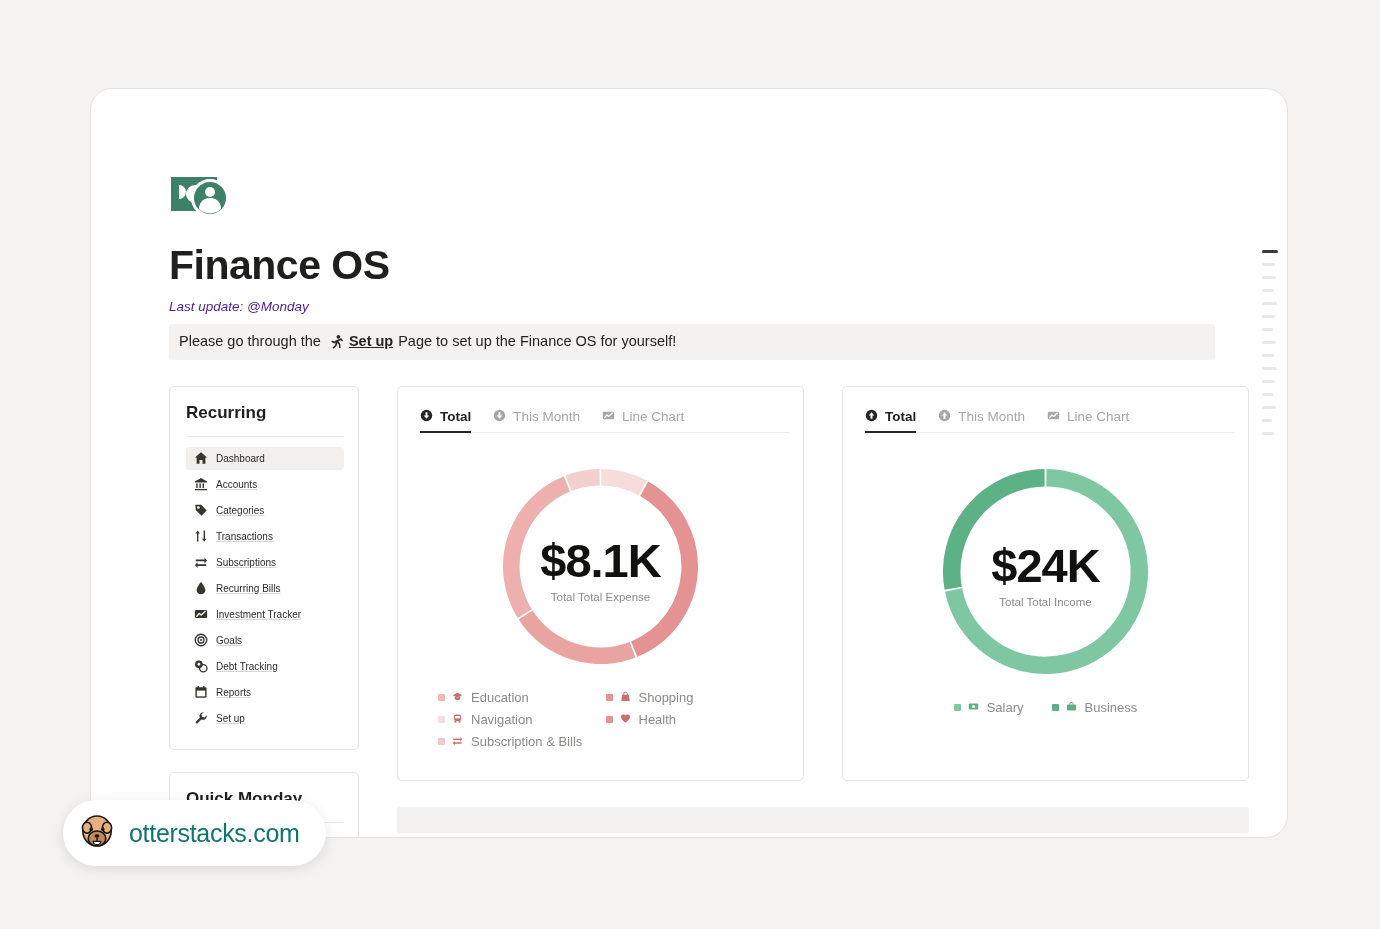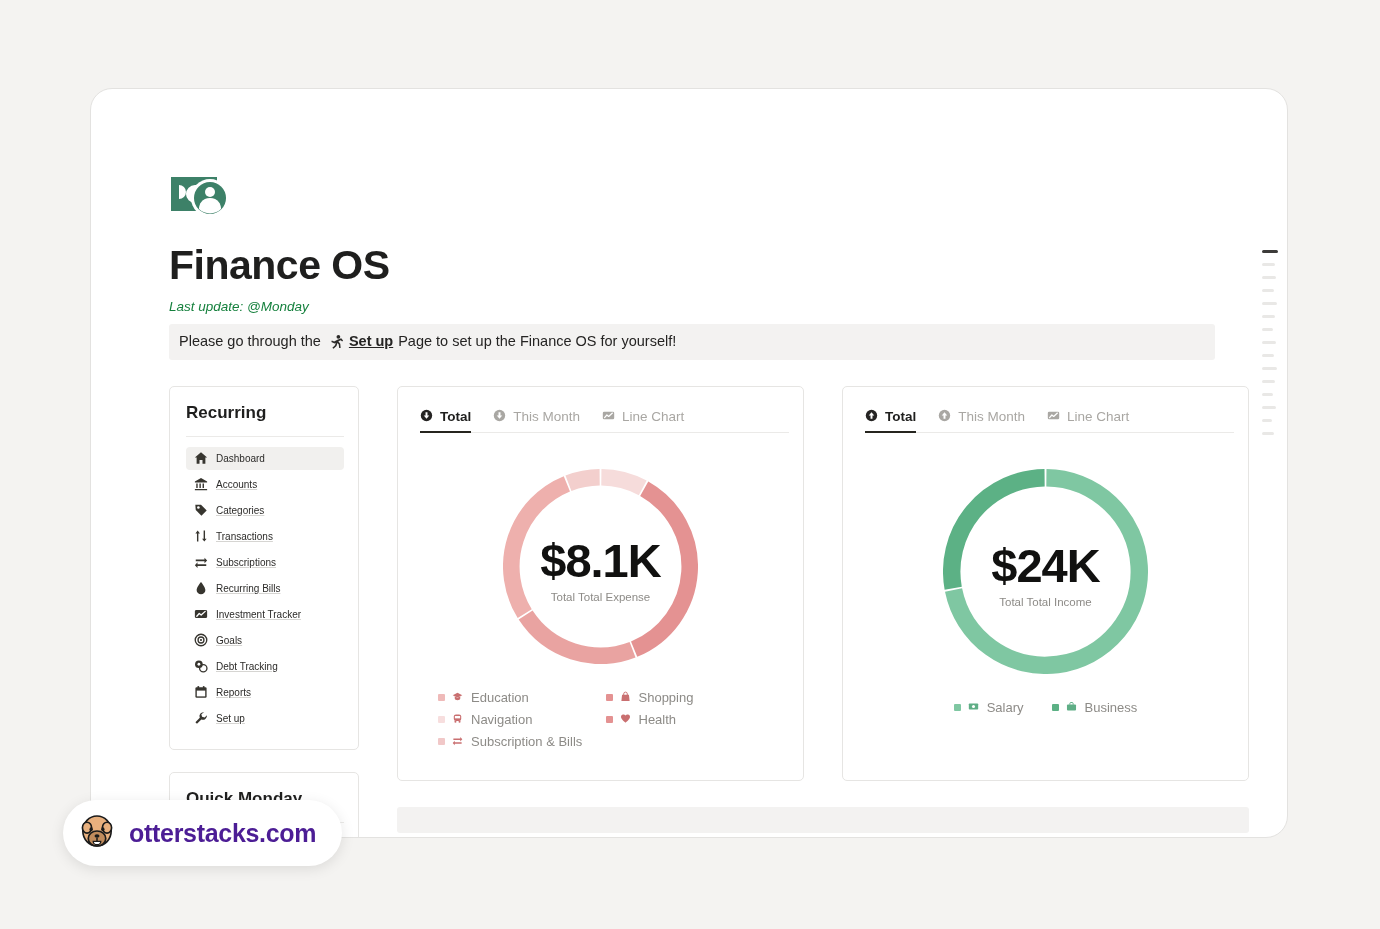--- a/index.html
+++ b/index.html
@@ -22,21 +22,21 @@
   }
   .page { position: absolute; left: 78px; top: 82px; width: 1080px; }
 
   
   .cover-icon { width: 62px; height: 50px; margin-bottom: 22px; }
   .page-title {
     font-size: 41px; font-weight: bold; color: #1f1f1e;
     letter-spacing: -0.5px; line-height: 1.1;
   }
   .last-update {
-    margin-top: 11px; font-size: 13.5px; font-style: italic; color: #15803d;
+    margin-top: 11px; font-size: 13.5px; font-style: italic; color: #4c1d95;
   }
   .callout {
     margin-top: 10px; background: #f3f2f1; border-radius: 3px;
     padding: 7px 2px 7px 2px; width: 1046px;
     font-size: 14.5px; color: #252423; display: flex; align-items: center;
     gap: 0px; line-height: 1.5;
   }
   .callout .run-ico { margin: 0 5px 0 8px; display: inline-flex; }
   .callout .lnk { text-decoration: underline; font-weight: bold; }
 
@@ -127,21 +127,21 @@
   .toc-mark.active { background: #3c3b39; }
 
   
   .badge {
     position: absolute; left: 63px; top: 800px;
     display: flex; align-items: center; gap: 12px;
     background: #ffffff; border-radius: 40px;
     padding: 11px 26px 11px 14px;
     box-shadow: 0 3px 14px rgba(0,0,0,0.10);
   }
-  .badge-text { font-size: 25px; font-weight: bold; color: #4c1d95; letter-spacing: -0.3px; }
+  .badge-text { font-size: 25px; font-weight: normal; color: #0f766e; letter-spacing: -0.3px; }
 </style>
 </head>
 <body>
 
 <div class="stage">
 
   <div class="device">
     <div class="page">
 
       <div class="cover-icon">

